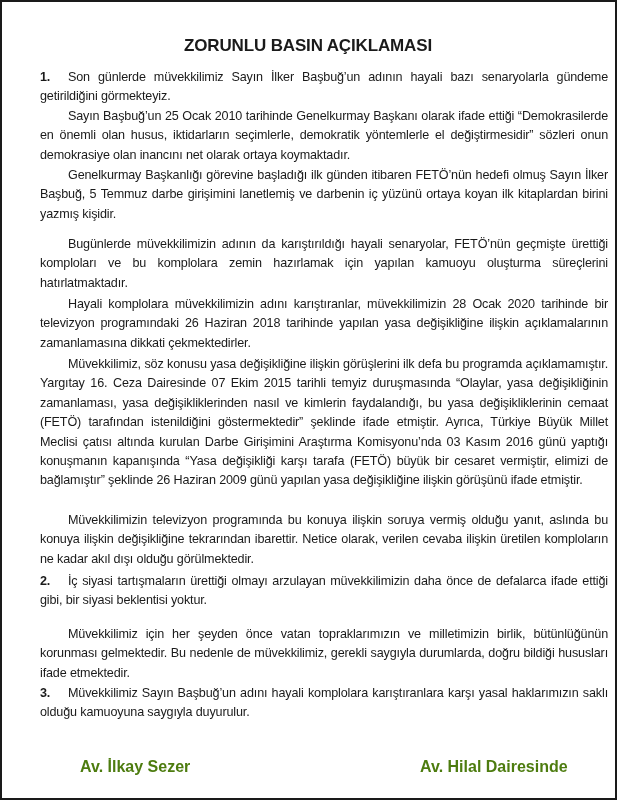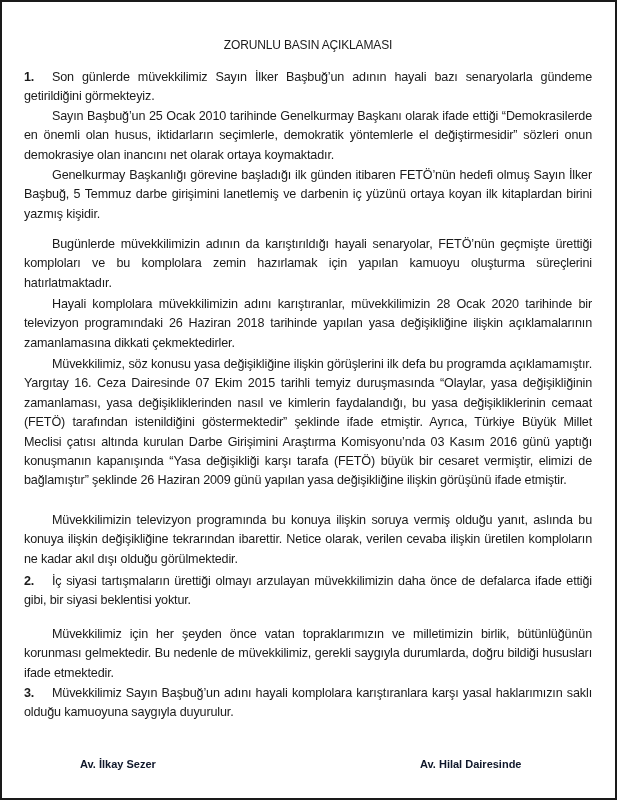--- a/index.html
+++ b/index.html
@@ -8,26 +8,26 @@
     position: absolute; left: 0; top: 0; width: 613px; height: 796px;
     border: 2px solid #1a1a1a; background: #ffffff;
   }
   .doc {
     position: absolute; left: 24px; top: 0; width: 568px;
     font-family: "Liberation Sans", sans-serif; font-size: 12.6px; line-height: 19.4px;
     color: #1a1a1a; letter-spacing: -0.15px;
   }
   .title {
     position: absolute; left: 0; width: 568px; top: 36px; text-align: center;
-    font-weight: normal; font-size: 12px;
+    font-weight: bold; font-size: 17px;
   }
-  .p { position: absolute; left: 0; width: 568px; text-align: justify; }
+  .p { position: absolute; left: 16px; width: 568px; text-align: justify; }
   .p.indent { text-indent: 28px; }
   .num { font-weight: bold; display: inline-block; width: 28px; }
-  .sig { position: absolute; top: 758px; font-weight: bold; font-family: "Liberation Sans", sans-serif; font-size: 11px; color: #0f172a; }
+  .sig { position: absolute; top: 758px; font-weight: bold; font-family: "Liberation Sans", sans-serif; font-size: 16px; color: #4d7c0f; }
 </style>
 </head>
 <body>
 
 <div class="frame"></div>
 
 <div class="doc">
   <div class="title">ZORUNLU BASIN AÇIKLAMASI</div>
 
   <div class="p" style="top:68px"><span class="num">1.</span><span>Son günlerde müvekkilimiz Sayın İlker Başbuğ’un adının hayali bazı senaryolarla gündeme getirildiğini görmekteyiz.</span></div>

